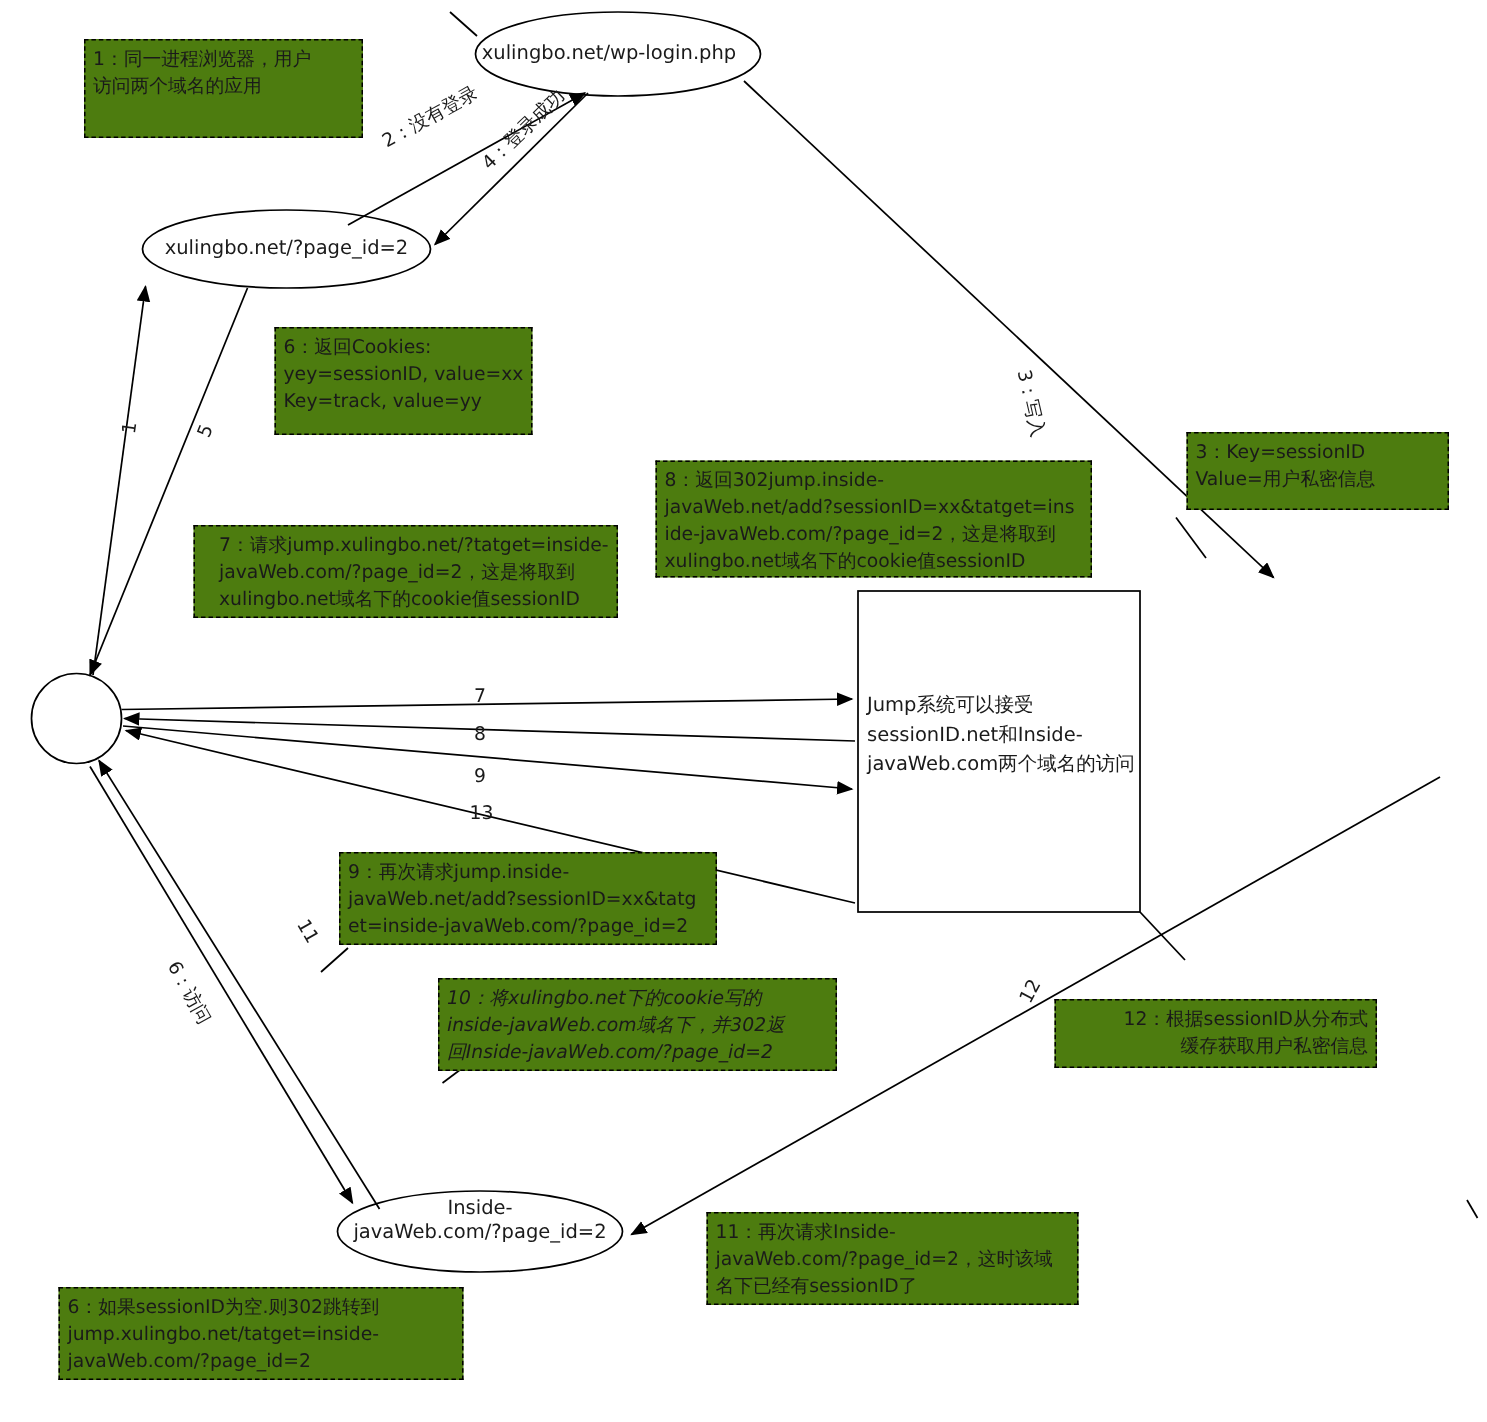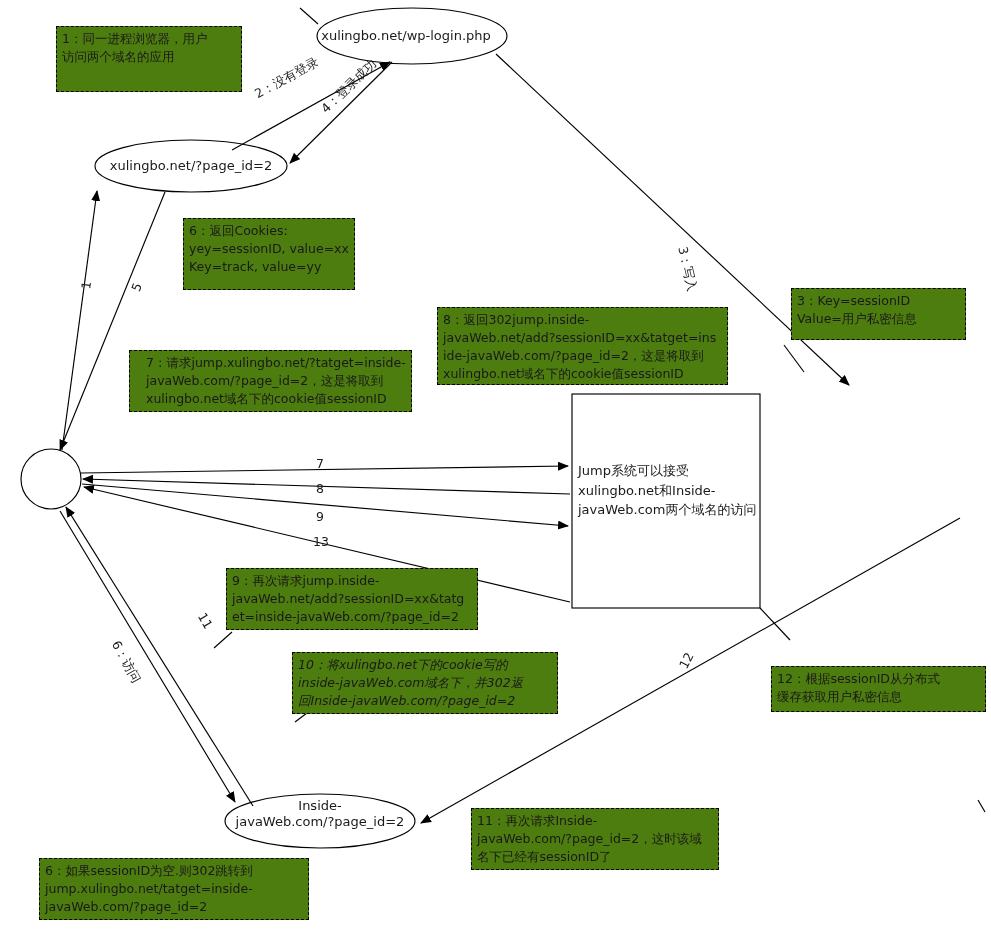--- a/index.html
+++ b/index.html
@@ -74,21 +74,21 @@
   </svg>
 
   <div class="node-label" style="left:317px;top:28px;width:178px;">xulingbo.net/wp-login.php</div>
 
   <div class="node-label" style="left:96px;top:158px;width:190px;">xulingbo.net/?page_id=2</div>
 
   <div class="node-label" style="left:225px;top:798px;width:190px;">Inside-
 javaWeb.com/?page_id=2</div>
 
   <div class="boxnode-text" style="left:578px;top:461px;width:184px;">Jump系统可以接受
-xulingbo.net和Inside-
+sessionID.net和Inside-
 javaWeb.com两个域名的访问</div>
 
   <div class="note" style="left:56px;top:26px;width:186px;height:66px;">1：同一进程浏览器，用户
 访问两个域名的应用</div>
 
   <div class="note" style="left:183px;top:218px;width:172px;height:72px;">6：返回Cookies:
 yey=sessionID, value=xx
 Key=track, value=yy</div>
 
   <div class="note" style="left:437px;top:277px;width:291px;height:78px;margin-top:30px;">8：返回302jump.inside-
@@ -104,21 +104,21 @@
 xulingbo.net域名下的cookie值sessionID</div>
 
   <div class="note" style="left:226px;top:568px;width:252px;height:62px;">9：再次请求jump.inside-
 javaWeb.net/add?sessionID=xx&amp;tatg
 et=inside-javaWeb.com/?page_id=2</div>
 
   <div class="note" style="left:292px;top:652px;width:266px;height:62px;font-style:italic;">10：将xulingbo.net下的cookie写的
 inside-javaWeb.com域名下，并302返
 回Inside-javaWeb.com/?page_id=2</div>
 
-  <div class="note" style="left:771px;top:666px;width:215px;height:46px;">12：根据sessionID从分布式
+  <div class="note" style="left:703px;top:666px;width:215px;height:46px;text-align:right;">12：根据sessionID从分布式
 缓存获取用户私密信息</div>
 
   <div class="note" style="left:460px;top:808px;width:248px;height:62px;margin-left:11px;">11：再次请求Inside-
 javaWeb.com/?page_id=2，这时该域
 名下已经有sessionID了</div>
 
   <div class="note" style="left:39px;top:858px;width:270px;height:62px;">6：如果sessionID为空.则302跳转到
 jump.xulingbo.net/tatget=inside-
 javaWeb.com/?page_id=2</div>
 

